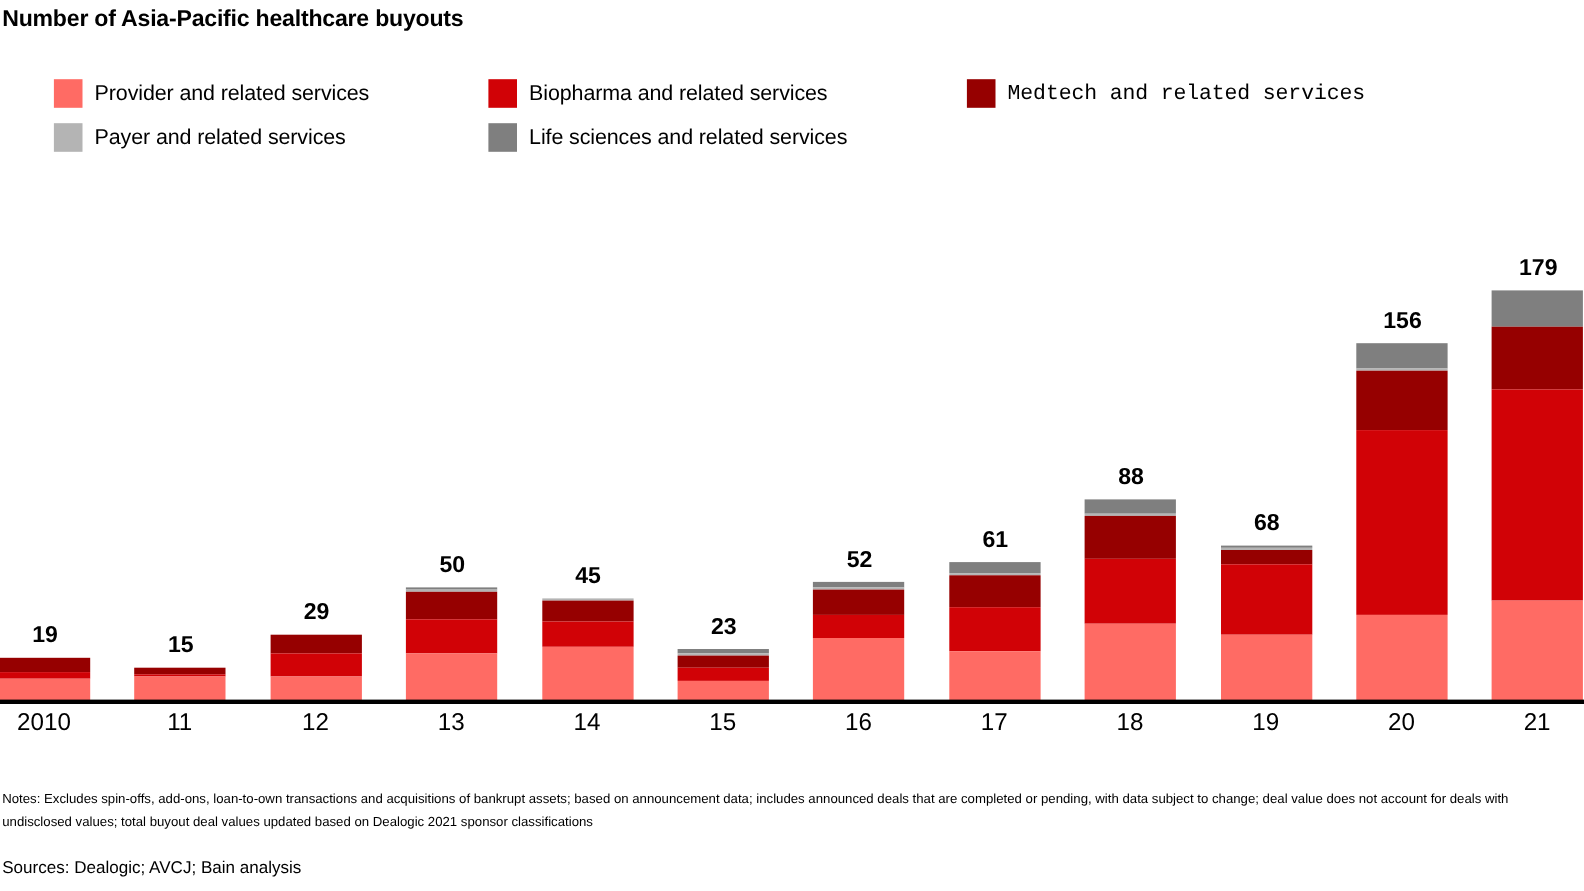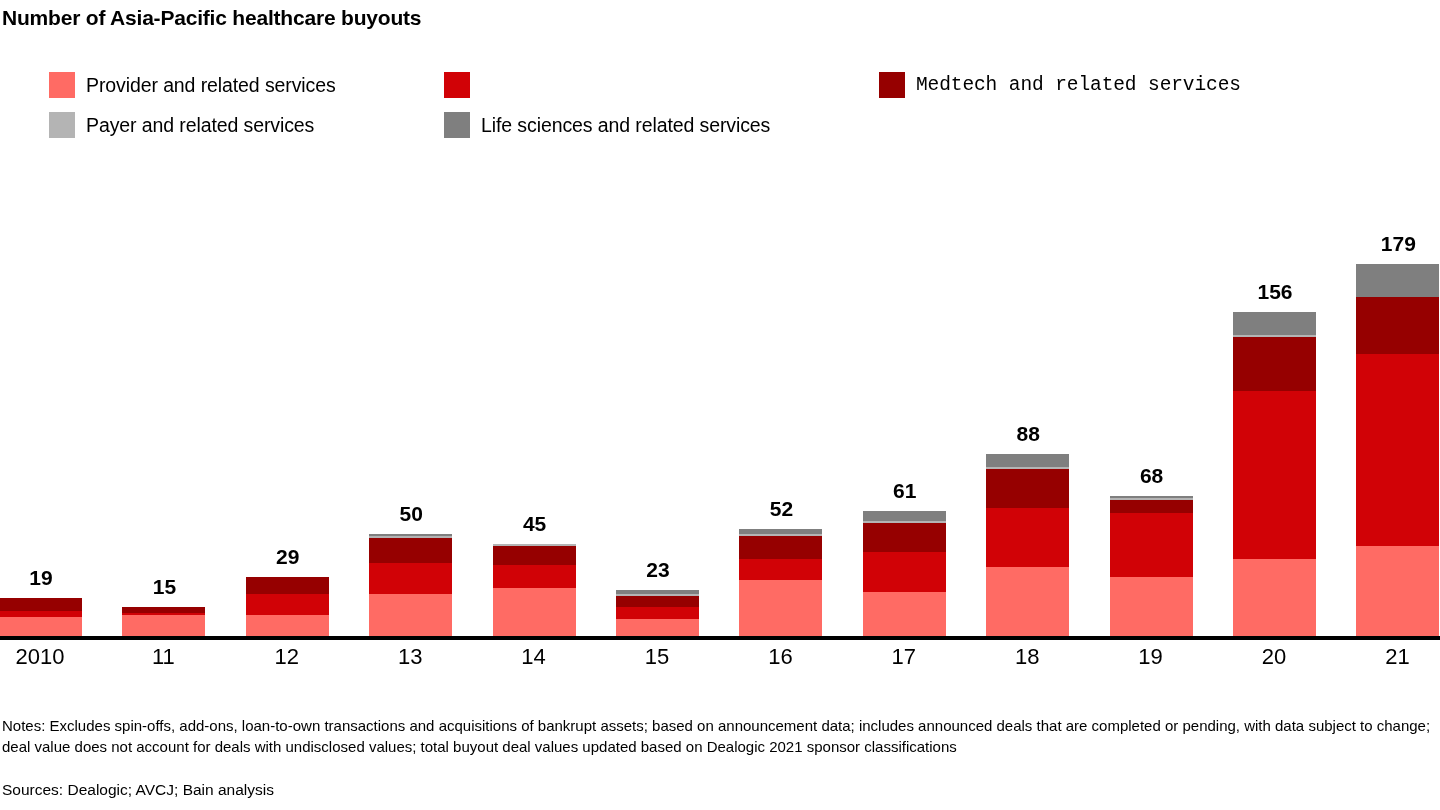--- a/index.html
+++ b/index.html
@@ -121,21 +121,21 @@
     font-size: 22px;
     color: #000;
     top: 0px;
   }
   
   .notes {
     position: absolute;
     left: 2px;
     top: 716px;
     width: 1434px;
-    font-size: 15px;
+    font-size: 12px;
     line-height: 20.5px;
     color: #000;
   }
   .sources {
     position: absolute;
     left: 2px;
     top: 780px;
     font-size: 15.5px;
     line-height: 20px;
     color: #000;
@@ -148,20 +148,21 @@
 
   <div class="chart-title">Number of Asia-Pacific healthcare buyouts</div>
 
   <div class="legend">
     <div class="legend-item li-0">
       <span class="legend-swatch" style="background: rgb(255, 107, 100);"></span>
       <span class="legend-label">Provider and related services</span>
     </div>
     <div class="legend-item li-1">
       <span class="legend-swatch" style="background: rgb(209, 2, 6);"></span>
+      <span class="legend-label">Biopharma and related services</span>
     </div>
     <div class="legend-item li-2">
       <span class="legend-swatch" style="background: rgb(150, 0, 0);"></span>
       <span class="legend-label">Medtech and related services</span>
     </div>
     <div class="legend-item li-4">
       <span class="legend-swatch" style="background: rgb(127, 127, 127);"></span>
       <span class="legend-label">Life sciences and related services</span>
     </div>
     <div class="legend-item li-3">

